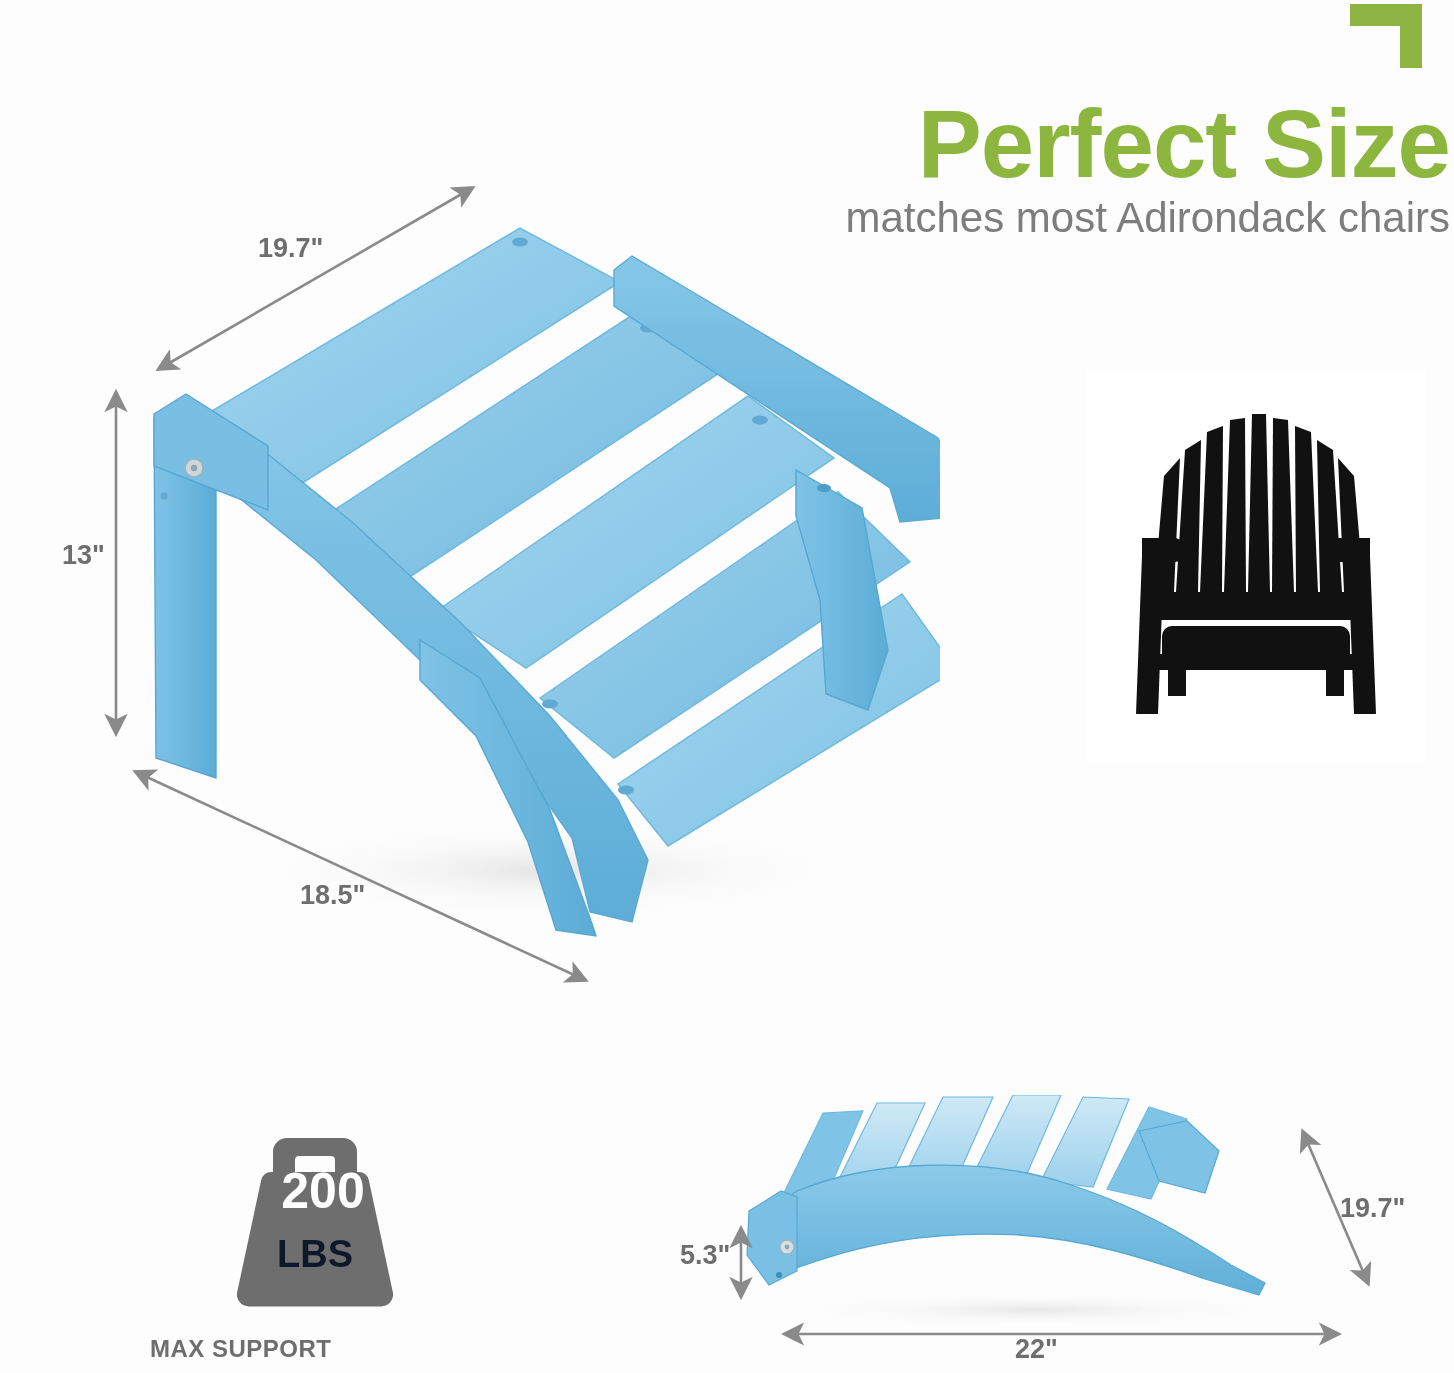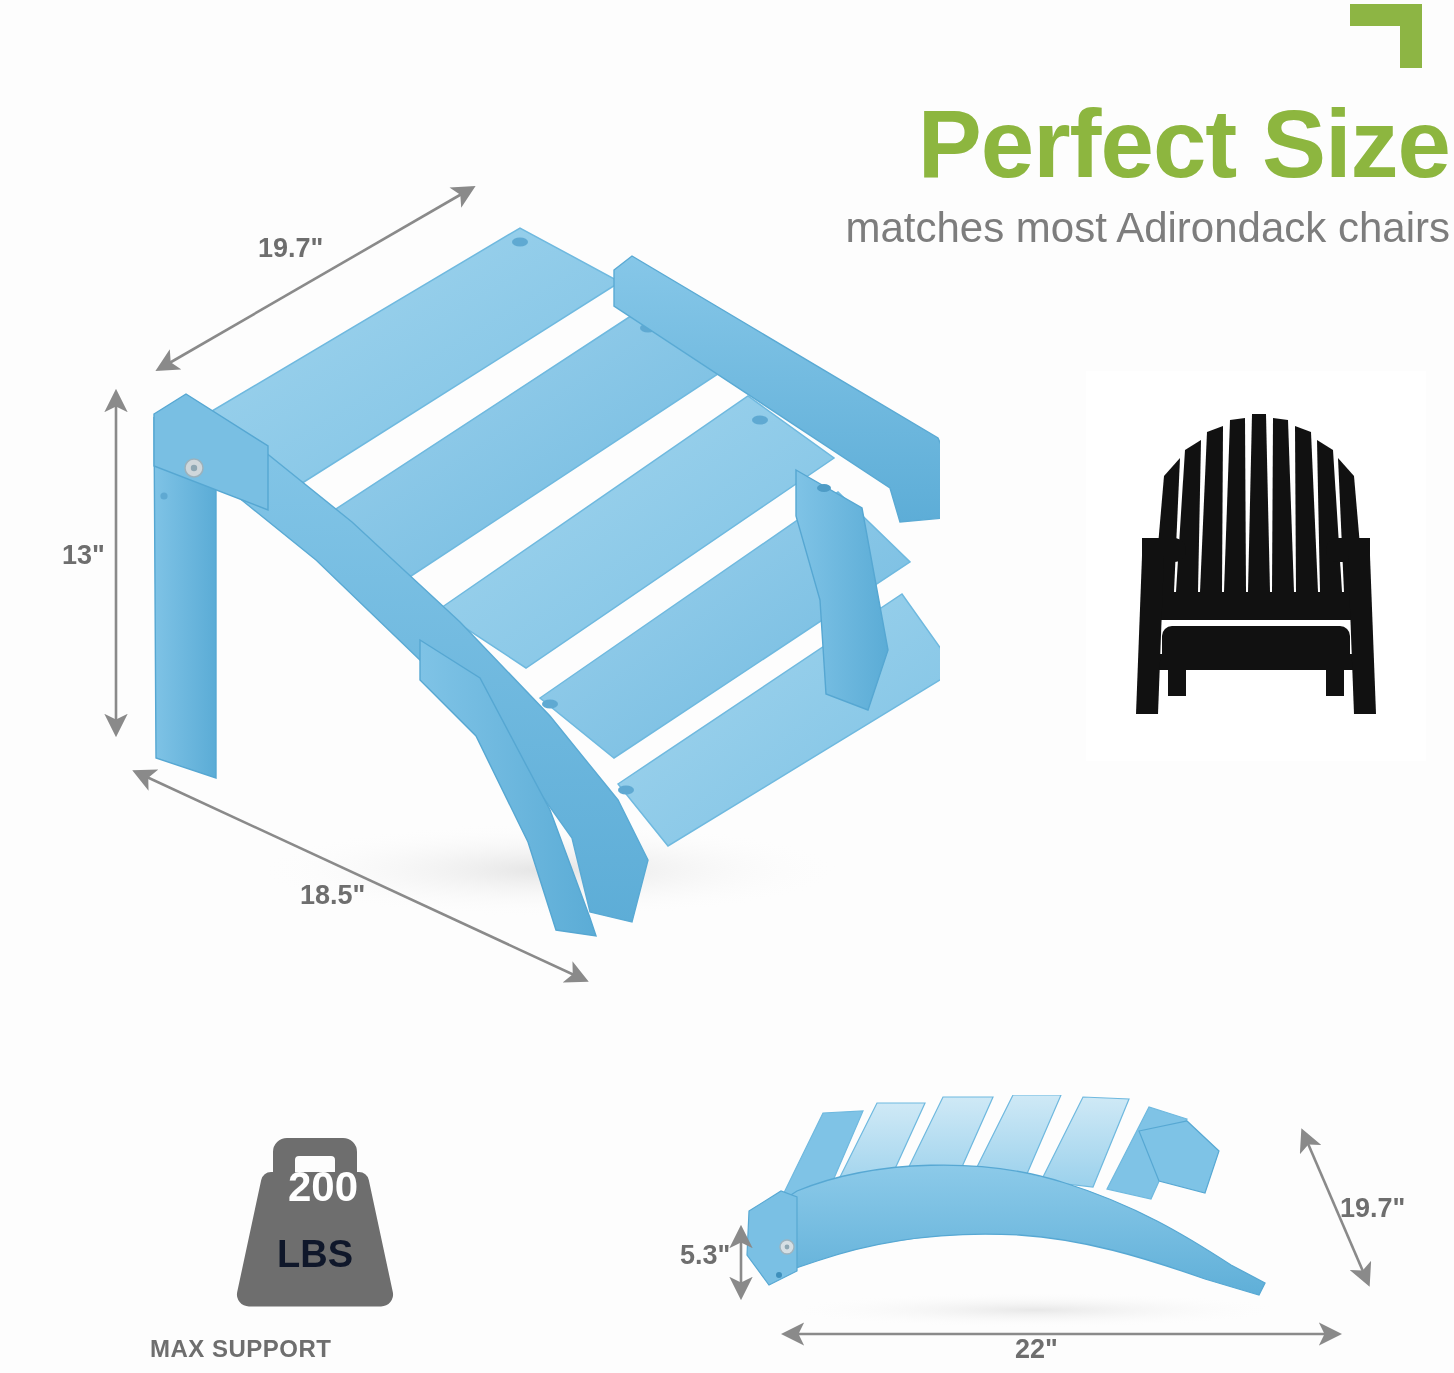--- a/index.html
+++ b/index.html
@@ -15,21 +15,21 @@
   .corner-bracket .bar-h{position:absolute;left:0;top:0;width:72px;height:22px;background:#8DB544;}
   .corner-bracket .bar-v{position:absolute;right:0;top:0;width:22px;height:64px;background:#8DB544;}
 
   
   .headline{position:absolute;left:760px;top:96px;width:690px;text-align:right;}
   .headline .title{
     font-size:96px;font-weight:bold;color:#8DB63F;line-height:1.0;
     letter-spacing:-1px;white-space:nowrap;
   }
   .headline .subtitle{
-    margin-top:14px;font-size:42px;font-weight:500;color:#7d7d7d;
+    margin-top:4px;font-size:42px;font-weight:500;color:#7d7d7d;
     line-height:1.05;white-space:nowrap;
   }
 
   
   .chair-card{
     position:absolute;left:1086px;top:371px;width:340px;height:390px;
     background:#ffffff;display:flex;align-items:center;justify-content:center;
   }
   .chair-card svg{display:block;}
 
@@ -47,21 +47,21 @@
 
   
   .weight-block{position:absolute;left:150px;top:1128px;width:330px;}
   .weight-icon{position:relative;width:200px;height:195px;margin:0 auto;}
   .weight-label{
     margin-top:12px;text-align:left;font-size:24px;font-weight:bold;
     color:#6e6e6e;letter-spacing:0.5px;
   }
   .weight-icon .num{
     position:absolute;left:16px;right:0;top:38px;text-align:center;
-    font-size:42px;font-weight:bold;color:#ffffff;line-height:1;
+    font-size:50px;font-weight:bold;color:#ffffff;line-height:1;
   }
   .weight-icon .lbs{
     position:absolute;left:0;right:0;top:107px;text-align:center;
     font-size:38px;font-weight:bold;color:#0f172a;line-height:1;
   }
 
   
   .render{position:absolute;}
   .render-main{left:120px;top:170px;width:820px;height:800px;}
   .render-folded{left:735px;top:1095px;width:580px;height:235px;}

